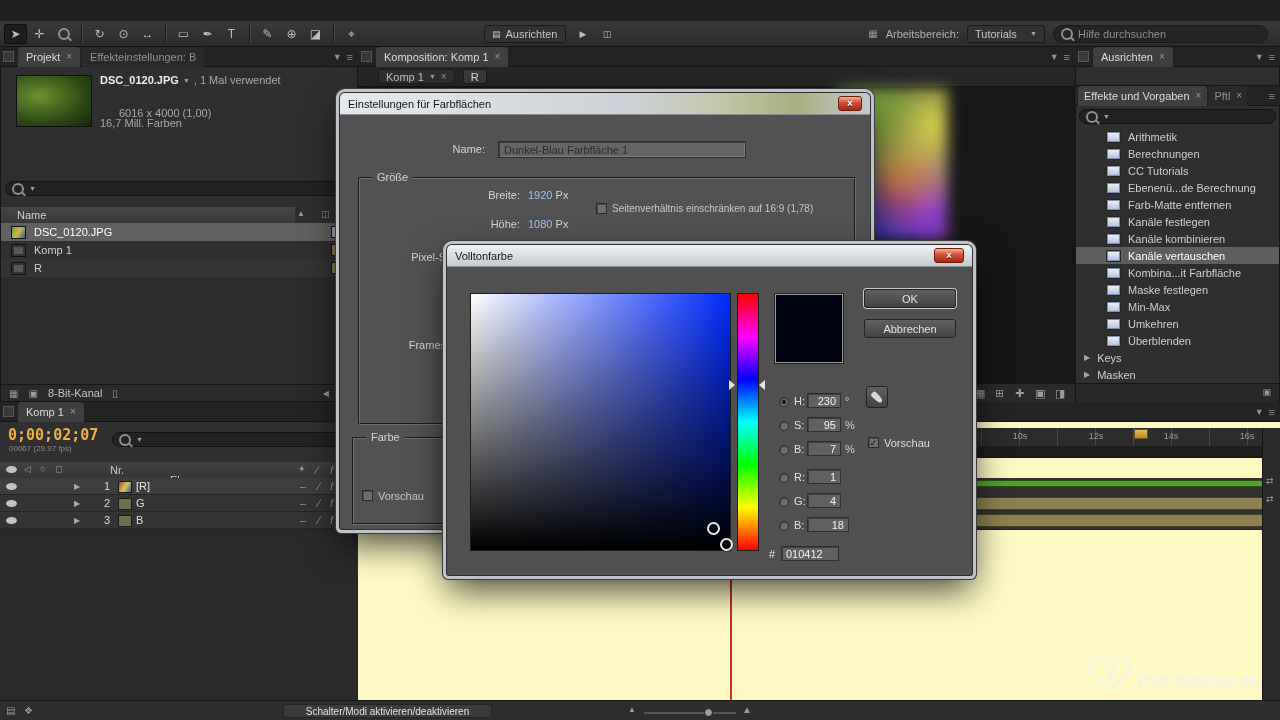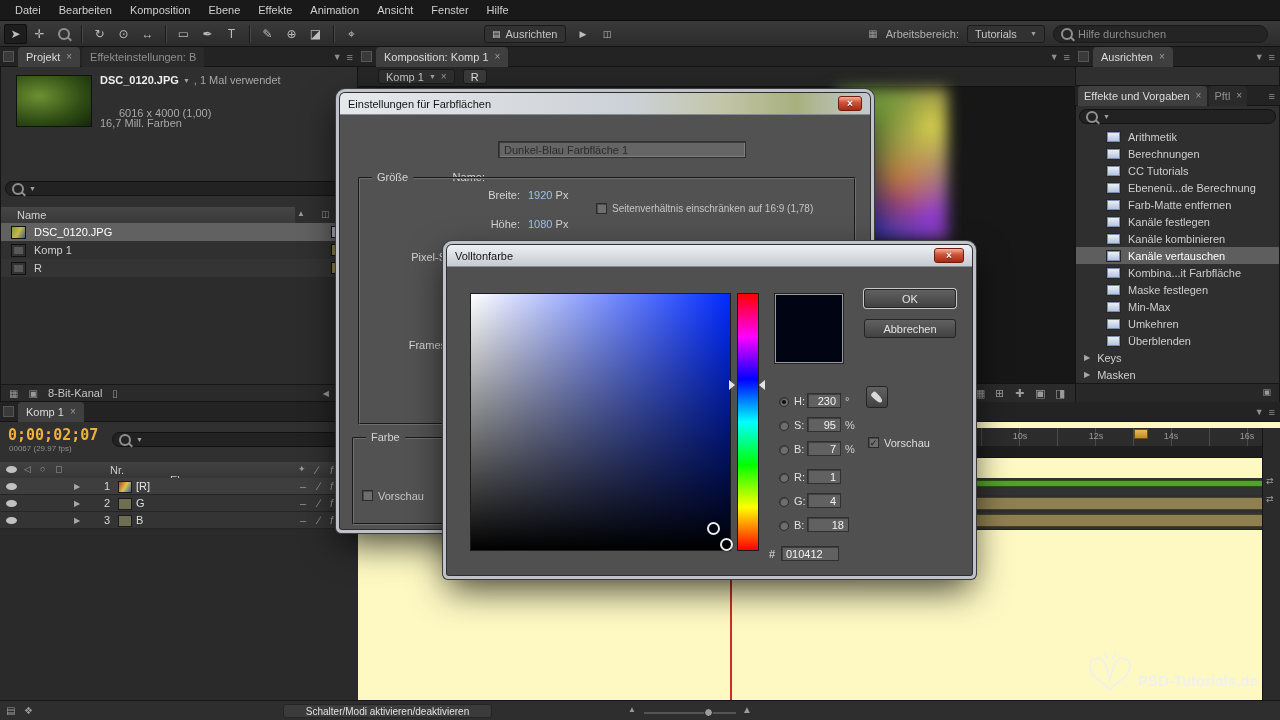--- a/index.html
+++ b/index.html
@@ -71,31 +71,20 @@
   .lyr-chip{position:absolute;width:12px;height:10px;border:1px solid #1b1b1b;box-sizing:content-box;}
   .bar{position:absolute;border:1px solid rgba(0,0,0,.5);box-sizing:border-box;}
   .glyph{color:#9a9a9a;}
   .rul-lab{position:absolute;width:26px;text-align:center;font-size:9px;color:#9c9c9c;top:3px;}
 </style>
 </head>
 <body>
 
 <div id="root">
 
-  <div class="menubar">
-    <span class="mi">Datei</span>
-    <span class="mi">Bearbeiten</span>
-    <span class="mi">Komposition</span>
-    <span class="mi">Ebene</span>
-    <span class="mi">Effekte</span>
-    <span class="mi">Animation</span>
-    <span class="mi">Ansicht</span>
-    <span class="mi">Fenster</span>
-    <span class="mi">Hilfe</span>
-  </div>
 
   <div class="toolbar">
     <span class="tool active">➤</span>
     <span class="tool">✛</span>
     <span class="tool">
         <span class="mag"></span>
       </span>
     <span class="tb-sep"></span>
     <span class="tool">↻</span>
     <span class="tool">⊙</span>
@@ -440,21 +429,21 @@
     </svg>
     <span style="position:absolute;left:52px;top:22px;font-size:15px;font-weight:bold;color:#f0f0f0;">PSD-Tutorials.de</span>
   </div>
 
   <div class="dlg" style="left:340px;top:93px;width:530px;height:436px;z-index:10;">
     <div class="dlg-title tint">
       <span>Einstellungen für Farbflächen</span>
       <span class="close-btn" style="width:24px;">×</span>
     </div>
     <div class="abs" style="left:0;top:22px;width:530px;height:414px;">
-      <span class="rlabel" style="left:60px;top:28px;width:85px;margin-top:28px;">Name:</span>
+      <span class="rlabel" style="left:60px;top:28px;width:85px;">Name:</span>
       <span class="field" style="left:158px;top:26px;width:248px;height:17px;">Dunkel-Blau Farbfläche 1</span>
       <div class="group" style="left:18px;top:62px;width:494px;height:244px;">
         <span class="group-label">Größe</span>
       </div>
       <span class="rlabel" style="left:80px;top:74px;width:100px;">Breite:</span>
       <span class="abs" style="left:188px;top:74px;">
         <span class="hot">1920</span>
         <span style="color:#d4d4d4;"> </span><span style="color:#d4d4d4;">Px</span>
       </span>
       <span class="rlabel" style="left:80px;top:103px;width:100px;">Höhe:</span>

